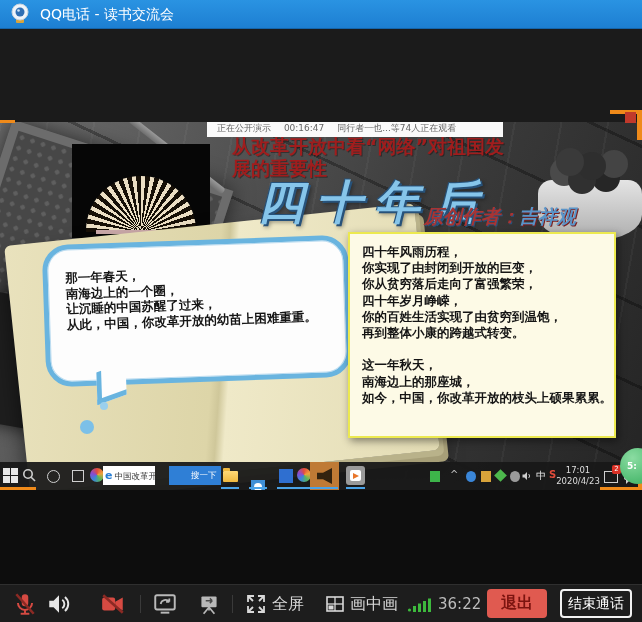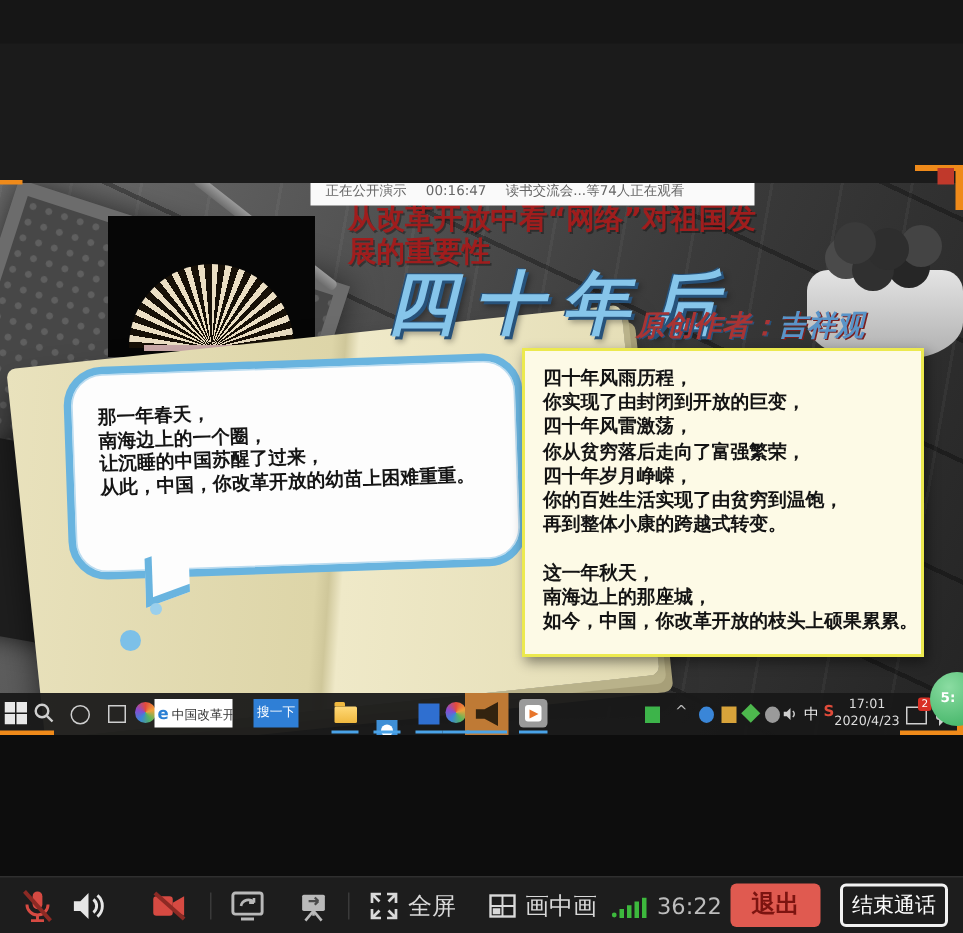--- a/index.html
+++ b/index.html
@@ -75,21 +75,21 @@
   .tb-underline{position:absolute;bottom:1px;height:2px;background:#4aa3e8;}
   .tb-icon{position:absolute;top:6px;}
   .cortana-ring{width:11px;height:11px;border:1.6px solid #cfcfcf;border-radius:50%;}
   .taskview-sq{width:10px;height:10px;border:1.6px solid #cfcfcf;}
   .pinwheel{width:14px;height:14px;border-radius:50%;
     background:conic-gradient(#e34b3c,#f0a13a,#58b65c,#3a86d8,#8a4bd0,#e34b3c);}
   .searchbox{position:absolute;left:103px;top:4px;width:52px;height:19px;background:#fff;
     font-size:8.5px;color:#333;line-height:19px;white-space:nowrap;overflow:hidden;}
   .searchbox .e{color:#2a7fd4;font-weight:bold;font-size:11px;padding:0 2px;}
   .searchbtn{position:absolute;left:169px;top:4px;width:30px;height:19px;background:#2f7fd6;
-    color:#fff;font-size:8.5px;text-align:center;line-height:19px;}
+    color:#fff;font-size:8.5px;line-height:19px;padding-left:22px;}
   .folder-icon{width:15px;height:11px;background:linear-gradient(#ffd977,#f0b93f);border-radius:1px;position:relative;}
   .folder-icon:before{content:"";position:absolute;left:0;top:-3px;width:7px;height:3px;background:#f0b93f;border-radius:1px 1px 0 0;}
   .photo-app{width:14px;height:14px;background:#3f8fd6;position:relative;}
   .photo-app:after{content:"";position:absolute;left:3px;top:3px;width:8px;height:8px;border-radius:50%;background:#fff;}
   .blue-app{width:14px;height:14px;background:#2f6fd0;}
   .active-app{position:absolute;left:310px;top:0;width:29px;height:28px;background:#bf7a35;}
   .active-glyph{position:absolute;left:7px;top:6px;width:15px;height:16px;background:#33230f;
     clip-path:polygon(0 30%,40% 30%,100% 0,100% 100%,40% 70%,0 70%);}
   .ppt-app{position:absolute;left:346px;top:4px;width:19px;height:19px;background:#9a9a9a;border-radius:3px;}
   .ppt-app:after{content:"";position:absolute;left:4px;top:4px;width:11px;height:11px;background:#fff;border-radius:2px;}
@@ -124,20 +124,29 @@
     font-family:inherit;cursor:pointer;}
   .end-btn{position:absolute;left:560px;top:4px;width:72px;height:29px;background:transparent;
     border:2px solid #f2f2f2;border-radius:4px;color:#fff;font-size:14px;
     font-family:inherit;cursor:pointer;box-sizing:border-box;padding:0;}
 </style>
 </head>
 <body>
 
 <div id="app">
 
+  <div class="abs titlebar">
+    <svg class="abs" style="left:8px;top:2px" width="24" height="24" viewBox="0 0 24 24">
+      <rect x="8" y="17" width="8" height="4" rx="1" fill="#d9a43c"></rect>
+      <circle cx="12" cy="10" r="8" fill="#eef4fa" stroke="#c8d4de" stroke-width="1"></circle>
+      <circle cx="12" cy="10" r="4.5" fill="#2f6fb4"></circle>
+      <circle cx="10.5" cy="8.5" r="1.3" fill="#cfe4f6"></circle>
+    </svg>
+    <div class="abs titlebar-text">QQ电话 - 读书交流会</div>
+  </div>
 
   <div class="abs gap-top"></div>
   <div class="abs gap-bottom"></div>
 
   <div class="abs share">
 
     <div class="abs carved-book"></div>
     <div class="abs dark-book"></div>
     <div class="abs pencil"></div>
     <div class="abs succulent-bowl"></div>
@@ -156,21 +165,20 @@
     <div class="abs bubble-text">
       <div>那一年春天，</div>
       <div>南海边上的一个圈，</div>
       <div>让沉睡的中国苏醒了过来，</div>
       <div>从此，中国，你改革开放的幼苗上困难重重。</div>
     </div>
 
     <div class="abs poembox">
       <div>四十年风雨历程，</div>
       <div>你实现了由封闭到开放的巨变，</div>
-      <div>四十年风雷激荡，</div>
       <div>你从贫穷落后走向了富强繁荣，</div>
       <div>四十年岁月峥嵘，</div>
       <div>你的百姓生活实现了由贫穷到温饱，</div>
       <div>再到整体小康的跨越式转变。</div>
       <div></div>
       <div>这一年秋天，</div>
       <div>南海边上的那座城，</div>
       <div>如今，中国，你改革开放的枝头上硕果累累。</div>
     </div>
 
@@ -179,21 +187,21 @@
       <div>展的重要性</div>
     </div>
     <div class="abs poem-title">四十年后</div>
     <div class="abs author">
       <span class="lbl">原创作者：</span><span class="name">吉祥观</span>
     </div>
 
     <div class="abs banner">
       <span>正在公开演示</span>
       <span>00:16:47</span>
-      <span>读书交流会...等74人正在观看</span>
+      <span>同行者一也...等74人正在观看</span>
     </div>
 
     <div class="abs taskbar">
       <svg class="tb-icon" style="left:3px" width="15" height="15" viewBox="0 0 15 15">
         <rect x="0" y="0" width="7" height="7" fill="#e8e8e8"></rect>
         <rect x="8" y="0" width="7" height="7" fill="#e8e8e8"></rect>
         <rect x="0" y="8" width="7" height="7" fill="#e8e8e8"></rect>
         <rect x="8" y="8" width="7" height="7" fill="#e8e8e8"></rect>
       </svg>
       <svg class="tb-icon" style="left:22px" width="14" height="14" viewBox="0 0 14 14">

